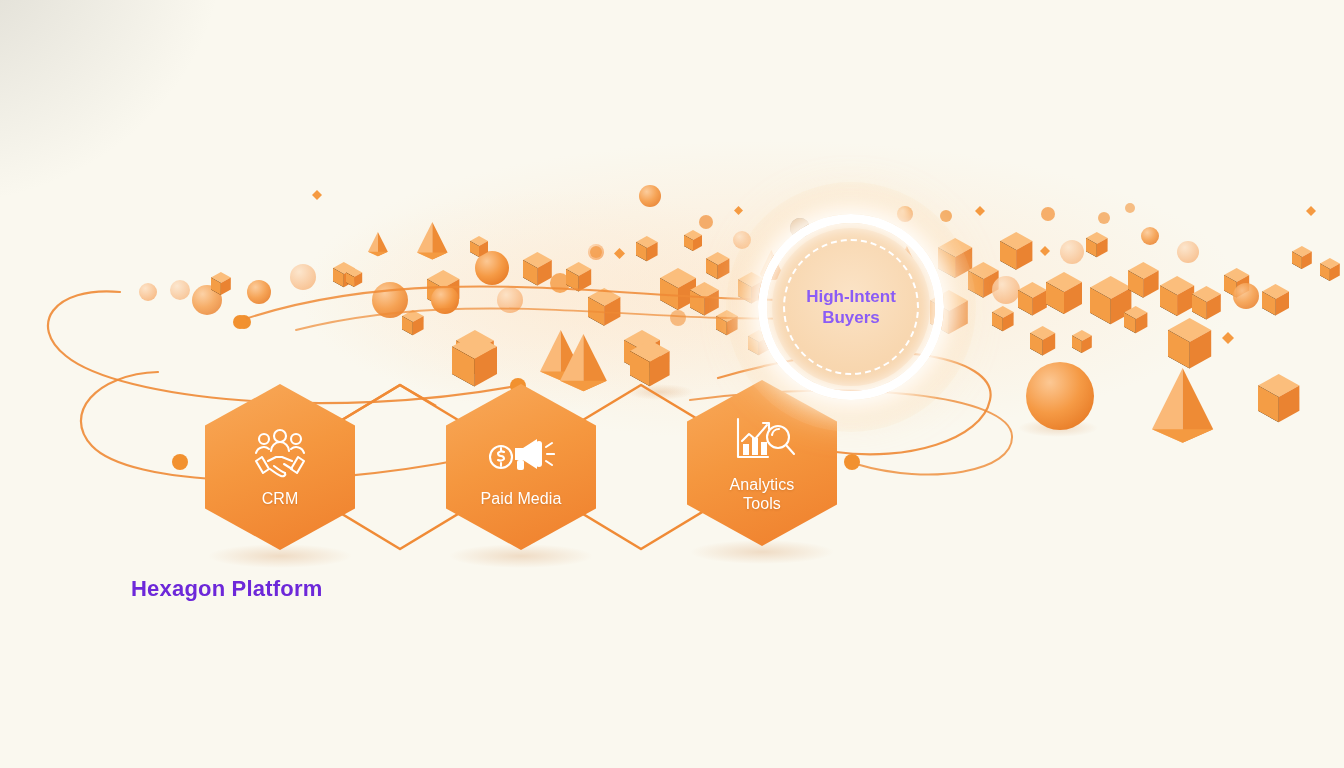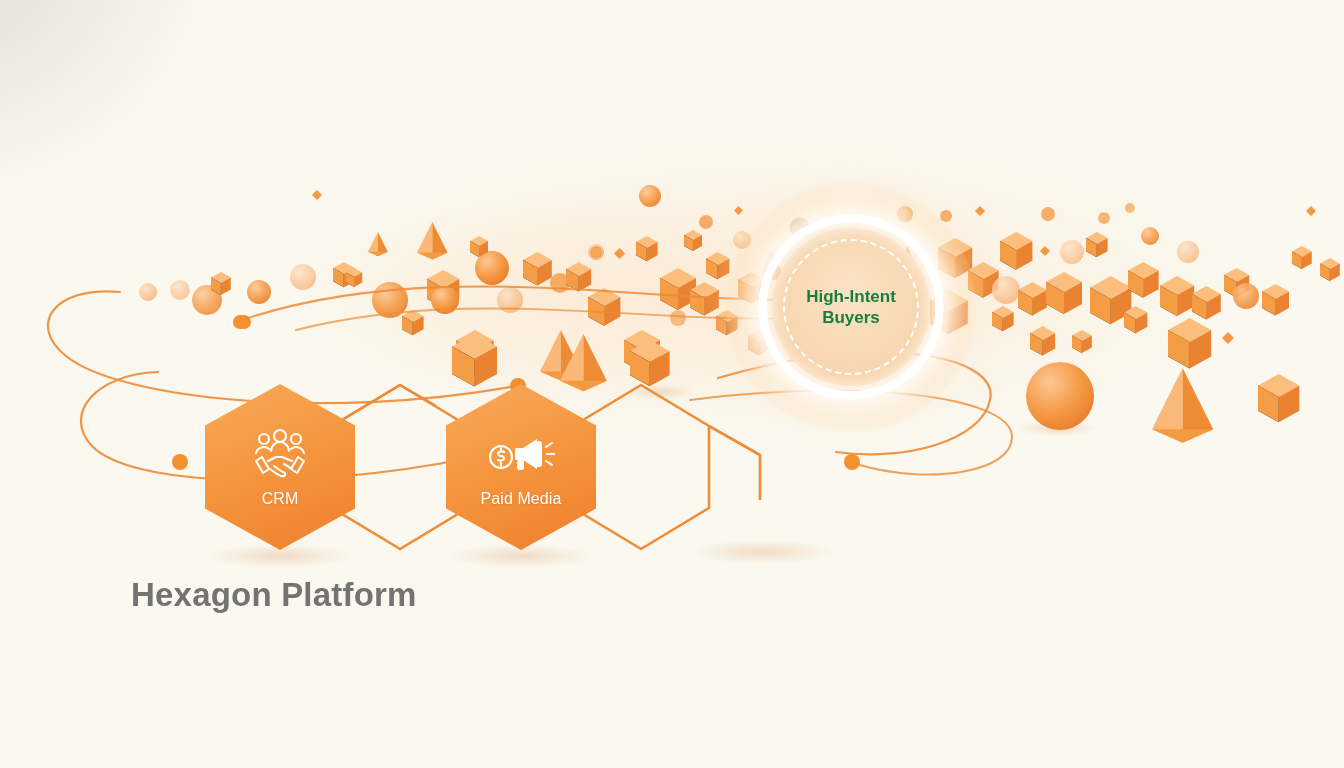--- a/index.html
+++ b/index.html
@@ -89,31 +89,31 @@
   }
   #buyers-dashring {
     position:absolute; left:11px; top:11px;
     width:136px; height:136px;
     border-radius:50%;
     border:2px dashed #ffffff;
   }
   #buyers-label {
     position:absolute; inset:0;
     display:flex; align-items:center; justify-content:center;
-    color:#15803d;
+    color:#8b5cf6;
     font-size:17px; font-weight:700; line-height:21px;
     text-align:center; white-space:pre-line;
   }
 
   
   #caption {
     position:absolute;
     left:131px; top:576px;
-    color:#737373;
-    font-size:33px;
+    color:#6d28d9;
+    font-size:22px;
     font-weight:700;
     letter-spacing:.2px;
   }
 </style>
 </head>
 <body>
 
 <div id="stage">
 
   <div id="corner-vignette"></div>
@@ -454,20 +454,42 @@
         <g fill="none" stroke="#ffffff" stroke-width="2.1" stroke-linecap="round">
           <path d="M59,20 l6,-4"></path>
           <path d="M60,27 h7"></path>
           <path d="M59,34 l6,4"></path>
         </g>
       </svg>
       <div class="hex-label">Paid Media</div>
     </div>
   </div>
 
+  <div class="hex-node" id="hex-analytics" style="left:687px; top:380px;">
+    <div class="hex-shape"></div>
+    <div class="hex-content">
+      <svg class="hex-icon" viewBox="0 0 68 54">
+        <g fill="none" stroke="#ffffff" stroke-width="2.1" stroke-linecap="round" stroke-linejoin="round">
+          <path d="M10,6 v38 h30"></path>
+          <path d="M14,28 l7,-7 l6,5 l12,-14"></path>
+          <path d="M35,10 h6 v6"></path>
+          <circle cx="50" cy="24" r="11"></circle>
+          <path d="M58,32 l8,9"></path>
+          <path d="M44,22 a7,7 0 0 1 7,-6"></path>
+        </g>
+        <g fill="#ffffff">
+          <rect x="15" y="31" width="6" height="11"></rect>
+          <rect x="24" y="25" width="6" height="17"></rect>
+          <rect x="33" y="29" width="6" height="13"></rect>
+        </g>
+      </svg>
+      <div class="hex-label">Analytics
+Tools</div>
+    </div>
+  </div>
 
   <div id="buyers-node">
     <div id="buyers-halo"></div>
     <div id="buyers-disc"></div>
     <div id="buyers-glowring"></div>
     <div id="buyers-dashring"></div>
     <div id="buyers-label">High-Intent
 Buyers</div>
   </div>
 

